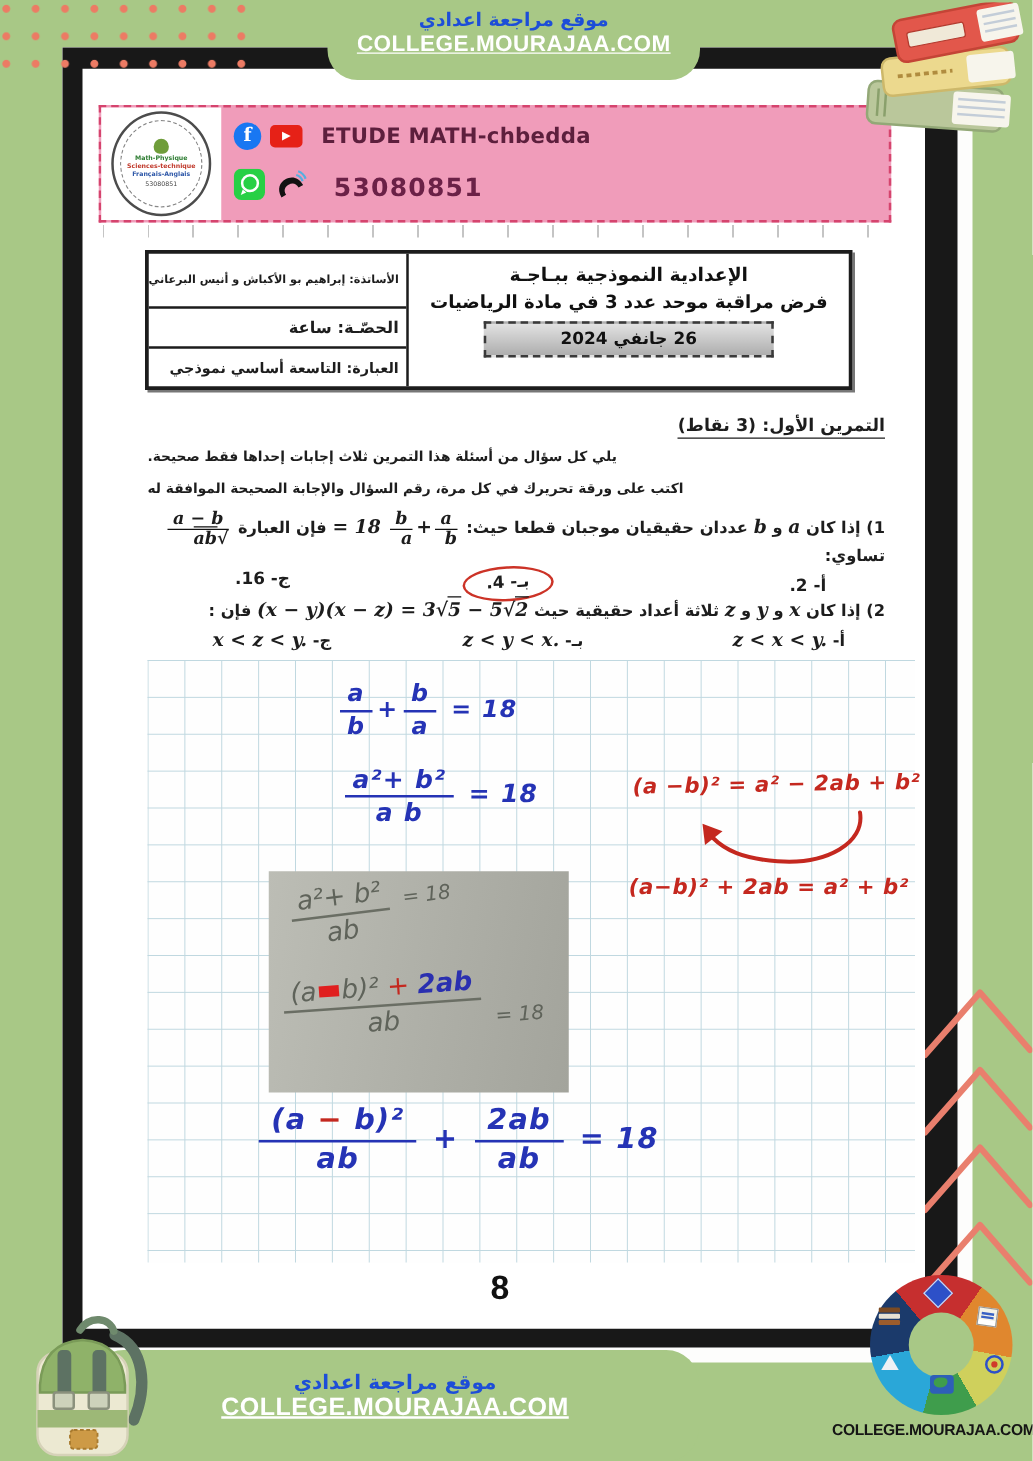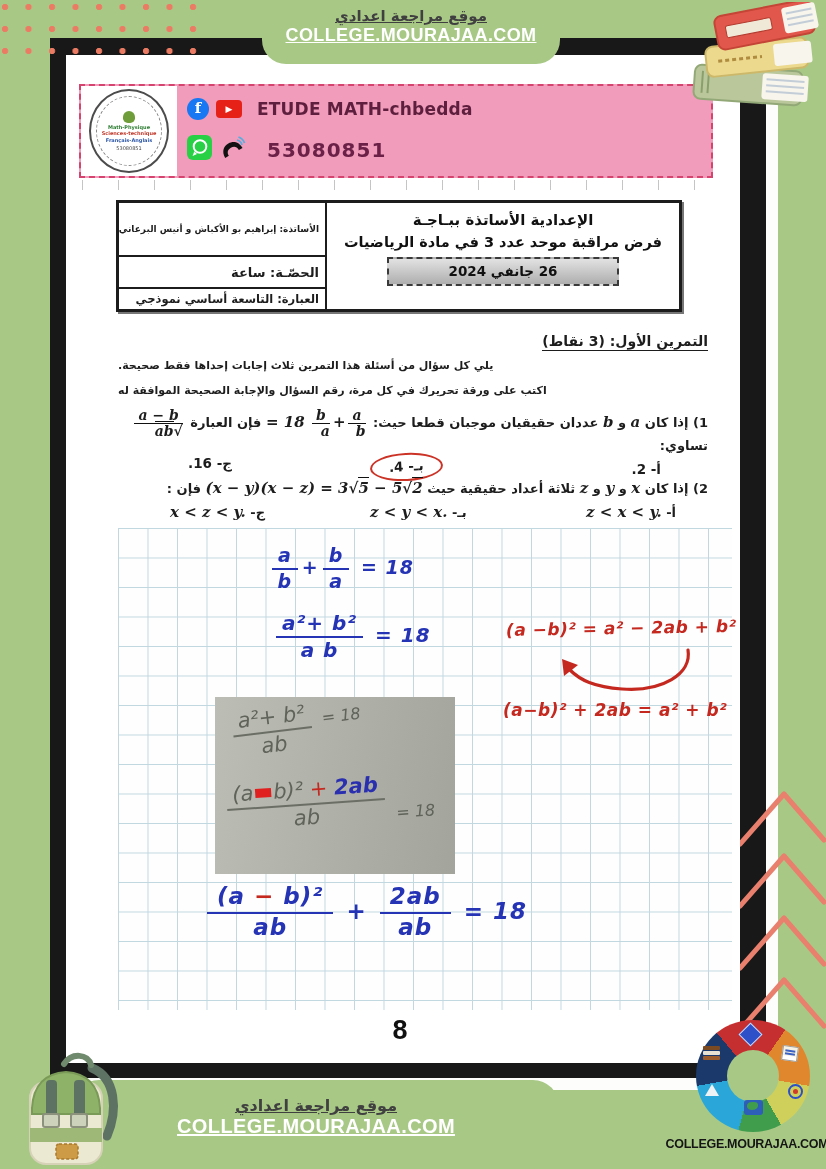--- a/index.html
+++ b/index.html
@@ -8,21 +8,21 @@
 
   .abs { position:absolute; }
 
   
   .dots { left:0; top:0; width:200px; height:64px; z-index:7;
     background-image:radial-gradient(circle at 5px 7px, #ec7b64 2.8px, rgba(0,0,0,0) 3.5px);
     background-size:23.5px 22px; }
   .site-tab { background:#a8c886; text-align:center; z-index:6; }
   .site-tab.top { left:262px; top:0; width:298px; height:64px; border-radius:0 0 24px 24px; padding-top:7px; }
   .site-tab.bottom { left:73px; top:1080px; width:486px; height:89px; border-radius:26px; padding-top:16px; }
-  .site-ar { color:#404040; font-weight:bold; font-size:15px; text-decoration:underline; direction:rtl; }
+  .site-ar { color:#1d4ed8; font-weight:bold; font-size:15px; direction:rtl; }
   .site-url { color:#fff; font-weight:bold; font-size:18px; letter-spacing:.4px; text-decoration:underline;
     font-family:"Liberation Sans",sans-serif; }
   .site-tab.bottom .site-ar { font-size:16px; }
   .site-tab.bottom .site-url { font-size:20px; }
 
   
   .sheet { left:50px; top:38px; width:728px; height:1052px; background:#fdfdfc; z-index:1; }
   .frame { left:50px; top:38px; width:716px; height:1040px; background:#fff;
     border:solid #181818; border-width:17px 26px 15px 16px; z-index:2; }
 
@@ -57,21 +57,21 @@
 
   .ticks { left:82px; top:180px; width:624px; height:10px; opacity:.5; z-index:3;
     background:repeating-linear-gradient(90deg,#8a8a8a 0,#8a8a8a 1px,rgba(0,0,0,0) 1px,rgba(0,0,0,0) 36px); }
 
   
   .extable { left:116px; top:200px; width:566px; height:112px; border:3px solid #1c1c1c;
     display:flex; z-index:3; background:#fff; box-shadow:2px 2px 0 #777; }
   .ex-left { width:208px; border-right:2px solid #1c1c1c; display:flex; flex-direction:column; }
   .ex-cell { direction:rtl; text-align:right; padding:2px 6px; color:#161616; font-weight:bold;
     display:flex; align-items:center; justify-content:flex-start; }
-  .ex-c1 { height:54px; font-size:9px; border-bottom:2px solid #1c1c1c; white-space:nowrap; }
+  .ex-c1 { height:44px; font-size:9px; border-bottom:2px solid #1c1c1c; white-space:nowrap; }
   .ex-c2 { height:32px; font-size:13px; border-bottom:2px solid #1c1c1c; }
   .ex-c3 { flex:1; font-size:11.5px; }
   .ex-right { flex:1; text-align:center; direction:rtl; padding-top:8px; color:#111; }
   .ex-school { font-size:15px; font-weight:bold; }
   .ex-title { font-size:14.5px; font-weight:bold; margin-top:5px; }
   .ex-date { margin:7px auto 0; width:232px; height:29px; border:2px dashed #3a3a3a;
     background:linear-gradient(#e2e2e2,#aeaeae); font-size:13.5px; font-weight:bold; line-height:25px; }
 
   
   .ar { direction:rtl; font-family:"DejaVu Sans",sans-serif; color:#1d1d1d; }
@@ -233,21 +233,21 @@
 
 <div class="abs ticks"></div>
 
 <div class="abs extable">
   <div class="ex-left">
     <div class="ex-cell ex-c1 ar">الأساتذة: إبراهيم بو الأكباش و أنيس البرعاني</div>
     <div class="ex-cell ex-c2 ar">الحصّـة: ساعة</div>
     <div class="ex-cell ex-c3 ar">العبارة: التاسعة أساسي نموذجي</div>
   </div>
   <div class="ex-right">
-    <div class="ex-school">الإعدادية الأساتذة ببـاجـة</div>
+    <div class="ex-school">الإعدادية النموذجية ببـاجـة</div>
     <div class="ex-title">فرض مراقبة موحد عدد 3 في مادة الرياضيات</div>
     <div class="ex-date">26 جانفي 2024</div>
   </div>
 </div>
 
 <div class="abs ex-sec-title ar"><span>التمرين الأول: (3 نقاط)</span></div>
 <div class="abs intro ar">يلي كل سؤال من أسئلة هذا التمرين ثلاث إجابات إحداها فقط صحيحة.</div>
 <div class="abs intro l2 ar">اكتب على ورقة تحريرك في كل مرة، رقم السؤال والإجابة الصحيحة الموافقة له</div>
 
 <div class="abs qrow ar">

